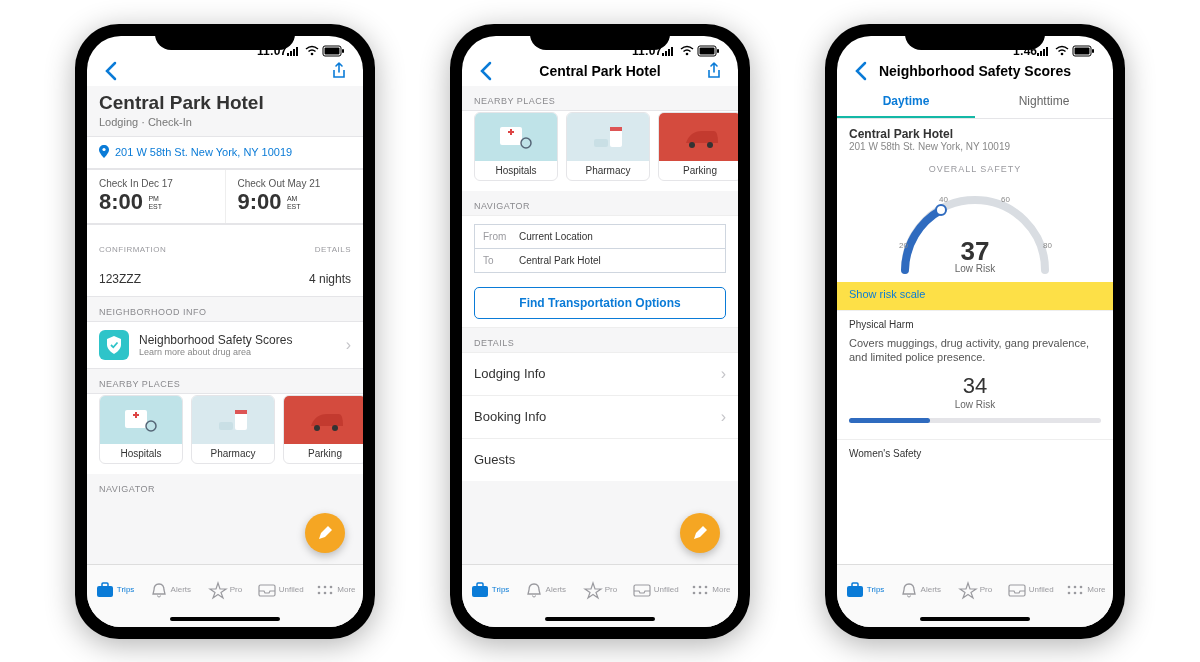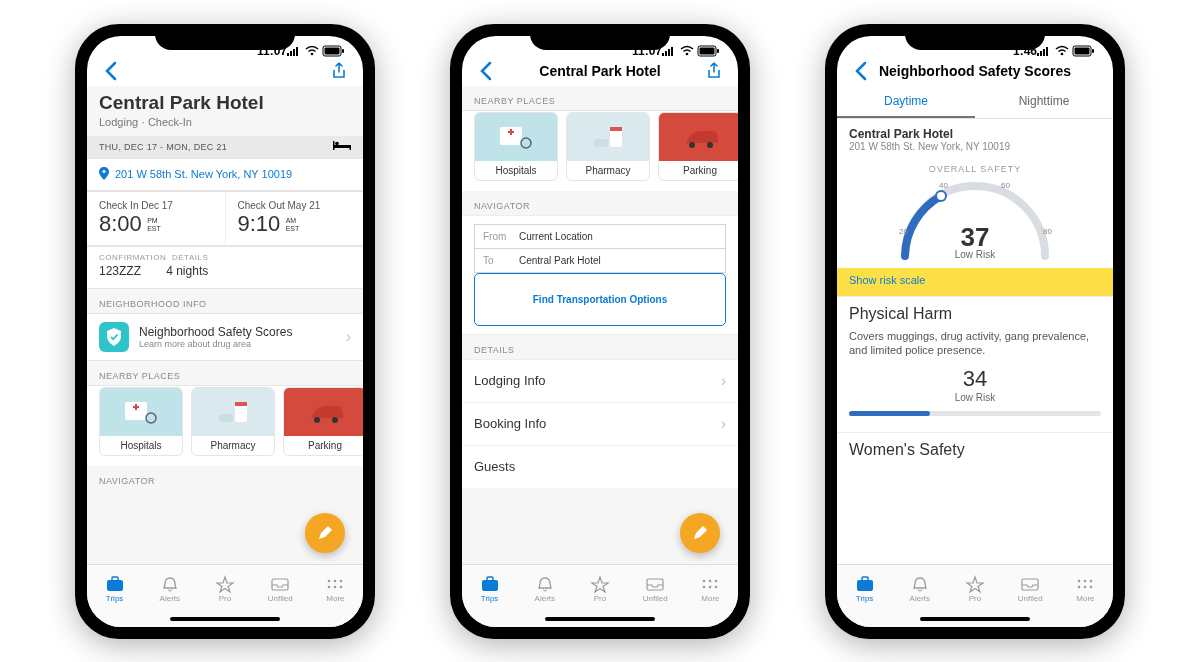--- a/index.html
+++ b/index.html
@@ -36,39 +36,39 @@
   
   .content{flex:1;overflow:hidden;background:#f6f6f7;font-size:12px;color:#333}
 
   .sectionHdr{font-size:9px;letter-spacing:.5px;color:#8a8a8e;padding:10px 12px 4px;text-transform:uppercase}
 
   .card{background:#fff;border-top:1px solid #e5e5e8;border-bottom:1px solid #e5e5e8}
   .pad{padding:8px 12px}
 
   
   .tabbar{height:50px;display:flex;border-top:1px solid #ddd;background:#fafafa;padding-bottom:12px}
-  .tab{flex:1;display:flex;flex-direction:column;align-items:center;justify-content:center;font-size:8px;color:#9a9a9f;gap:2px}
+  .tab{flex:1;display:flex;flex-direction:row;align-items:center;justify-content:center;font-size:8px;color:#9a9a9f;gap:2px}
   .tab.active{color:#0a7bd7}
   .tabicon{width:20px;height:16px}
 
   
   .s1 h1{font-size:19px;font-weight:700;margin:6px 12px 0}
   .s1 .sub{font-size:11px;color:#777;margin:2px 12px 8px}
   .s1 .dateStrip{display:flex;align-items:center;justify-content:space-between;background:#e9e9ec;color:#555;padding:5px 12px;font-size:9px;letter-spacing:.3px}
   .s1 .addr{color:#0a7bd7;font-size:11px;display:flex;gap:6px;align-items:center}
   .s1 .addr .pin{color:#0a7bd7}
   .s1 .timesWrap{display:flex}
   .s1 .timeBox{flex:1;padding:8px 12px}
   .s1 .timeBox+.timeBox{border-left:1px solid #eee}
   .s1 .tblLbl{font-size:10px;color:#555}
-  .s1 .tblBig{font-size:22px;font-weight:400;display:inline-block}
+  .s1 .tblBig{font-size:22px;font-weight:700;display:inline-block}
   .s1 .tblSm{font-size:7px;display:inline-block;margin-left:2px;line-height:8px}
-  .s1 .confRow{display:flex;padding:6px 12px 10px}
+  .s1 .confRow{display:flex;justify-content:space-between;padding:20px 12px 10px}
   .s1 .confCol .k{font-size:8px;color:#9a9a9f;letter-spacing:.5px}
-  .s1 .confCol .v{font-size:12px;margin-top:2px}
+  .s1 .confCol .v{font-size:12px;margin-top:18px}
   .s1 .confCol.right{text-align:right}
 
   .neigh{background:#fff;display:flex;align-items:center;gap:10px;padding:8px 12px;border-top:1px solid #e5e5e8;border-bottom:1px solid #e5e5e8}
   .neighIcon{width:30px;height:30px;background:#2ec4c9;border-radius:6px;display:flex;align-items:center;justify-content:center}
   .neighTxt{flex:1}
   .neighTxt .t{font-size:12px}
   .neighTxt .d{font-size:9px;color:#888}
   .chev{color:#c5c5c9;font-size:16px}
 
   .placesRow{display:flex;gap:8px;padding:1px 12px 10px;background:#fff;border-top:1px solid #e5e5e8}
@@ -79,38 +79,38 @@
   .placeImg.k{background:#d44b3e}
   .placeLbl{font-size:10px;padding:4px 0;color:#333}
 
   .fab{position:absolute;right:18px;bottom:74px;width:40px;height:40px;border-radius:50%;background:#f5a623;display:flex;align-items:center;justify-content:center;box-shadow:0 3px 8px rgba(0,0,0,.25);z-index:5}
 
   
   .navForm{background:#fff;padding:8px 12px;border-top:1px solid #eee;border-bottom:1px solid #eee}
   .navField{border:1px solid #cfd6df;font-size:10px;padding:6px 8px;display:flex;gap:6px;color:#333}
   .navField+.navField{border-top:none}
   .navField .lbl{color:#9a9a9f;width:30px}
-  .findBtn{margin-top:0;border:1.5px solid #0a7bd7;border-radius:5px;color:#0a7bd7;text-align:center;padding:20px 0;font-size:10px;font-weight:600}
+  .findBtn{margin-top:14px;border:1.5px solid #0a7bd7;border-radius:5px;color:#0a7bd7;text-align:center;padding:8px 0;font-size:12px;font-weight:600}
   .detailRow{background:#fff;padding:12px 12px;border-top:1px solid #eee;display:flex;justify-content:space-between;align-items:center;font-size:13px}
 
   
   .segTabs{display:flex;border-bottom:1px solid #e5e5e8;background:#fff}
   .segTab{flex:1;text-align:center;padding:8px 0;font-size:12px;color:#666}
-  .segTab.active{color:#0a7bd7;border-bottom:2px solid #737373;font-weight:400}
+  .segTab.active{color:#0a7bd7;border-bottom:2px solid #14b8a6;font-weight:700}
   .s3 .hotel{background:#fff;padding:8px 12px}
   .s3 .hotel .t{font-weight:600;font-size:12px}
   .s3 .hotel .a{font-size:10px;color:#888}
   .gaugeWrap{background:#fff;text-align:center;padding:4px 0 8px}
-  .gaugeWrap .ov{font-size:9px;color:#9a9a9f;letter-spacing:1px;margin-bottom:2px}
+  .gaugeWrap .ov{font-size:9px;color:#9a9a9f;letter-spacing:1px;margin-bottom:16px}
   .gaugeWrap svg{display:block;margin:0 auto}
   .gaugeWrap .val{font-size:26px;font-weight:700;margin-top:-44px}
   .gaugeWrap .risk{font-size:10px;color:#666;margin-top:-4px}
   .link{color:#0a7bd7;font-size:11px;padding:6px 12px 10px;background:#fde047}
   .harm{background:#fff;padding:8px 12px;border-top:1px solid #eee}
-  .harm .t{font-size:16px;margin-bottom:6px}
+  .harm .t{font-size:10px;margin-bottom:6px}
   .harm .d{font-size:11px;color:#555;line-height:1.35}
   .harm .val{font-size:22px;text-align:center;margin-top:8px}
   .harm .risk{font-size:10px;color:#666;text-align:center}
   .bar{height:5px;background:#e4e4e8;border-radius:3px;margin:8px 0;position:relative}
   .barFill{height:100%;width:32%;background:#2f6bbf;border-radius:3px}
 
   
   svg{overflow:visible}
 </style>
 </head>
@@ -159,47 +159,38 @@
             <path d="M8 1 L8 10 M8 1 L5 4 M8 1 L11 4" stroke="#0a7bd7" stroke-width="1.6" fill="none" stroke-linecap="round"></path>
             <path d="M3 8 v7 h10 v-7" stroke="#0a7bd7" stroke-width="1.6" fill="none"></path>
           </svg>
         </span>
   </div>
 
   <div class="content">
     <h1>Central Park Hotel</h1>
     <div class="sub">Lodging · Check-In</div>
 
-    <div class="dateStrip">
-      <span>THU, DEC 17 - MON, DEC 21</span>
-      <span><svg width="18" height="10">
-              <rect x="0" y="4" width="18" height="3"></rect>
-              <rect x="0" y="0" width="1.5" height="9"></rect>
-              <rect x="16.5" y="4" width="1.5" height="5"></rect>
-              <circle cx="4" cy="2.5" r="1.8"></circle>
-            </svg></span>
-    </div>
 
     <div class="card pad addr">
       <span class="pin"><svg width="10" height="13">
               <path d="M5 0 C2 0 0 2 0 5 C0 8 5 13 5 13 C5 13 10 8 10 5 C10 2 8 0 5 0 Z" fill="#0a7bd7"></path>
               <circle cx="5" cy="4.5" r="1.6" fill="#fff"></circle>
             </svg></span>
       <span>201 W 58th St. New York, NY 10019</span>
     </div>
 
     <div class="card timesWrap">
       <div class="timeBox">
         <div class="tblLbl">Check In Dec 17</div>
         <span class="tblBig">8:00</span>
         <span class="tblSm"><span>PM</span><br><span>EST</span></span>
       </div>
       <div class="timeBox">
         <div class="tblLbl">Check Out May 21</div>
-        <span class="tblBig">9:10</span>
+        <span class="tblBig">9:00</span>
         <span class="tblSm"><span>AM</span><br><span>EST</span></span>
       </div>
     </div>
 
     <div class="card confRow">
       <div class="confCol">
         <div class="k">CONFIRMATION</div>
         <div class="v">123ZZZ</div>
       </div>
       <div class="confCol right">

